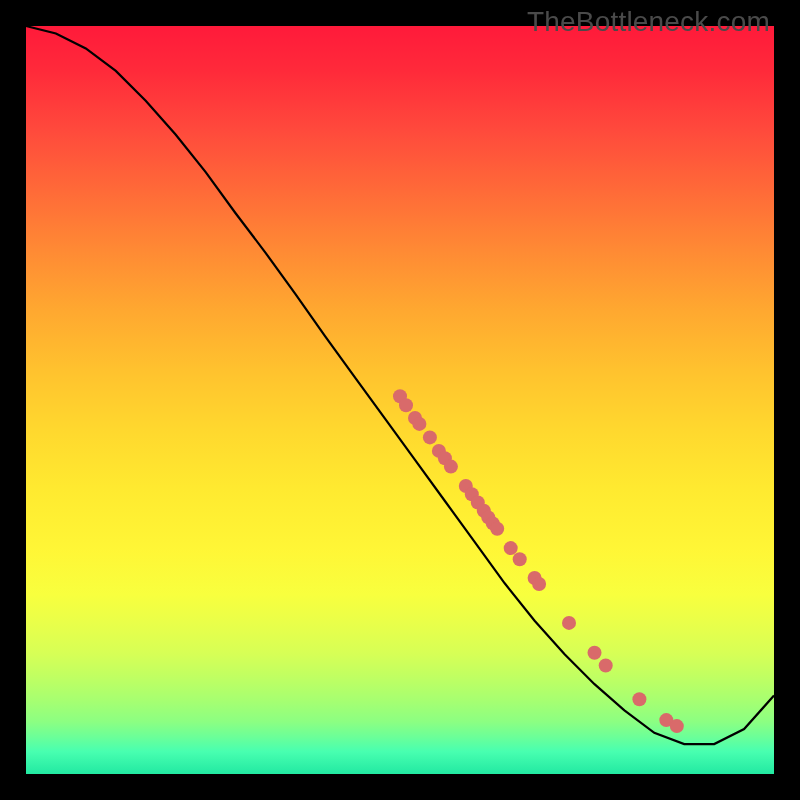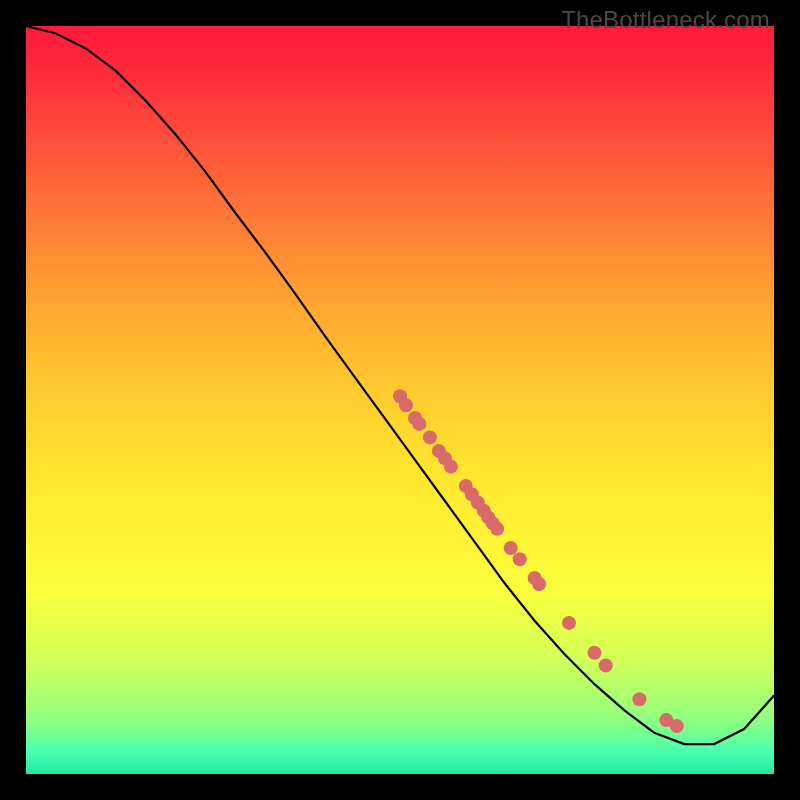--- a/index.html
+++ b/index.html
@@ -41,21 +41,21 @@
       #8cff82 93%,
       #6cff98 95%,
       #48ffb0 97%,
       #22e9a2 100%);
   }
   .watermark {
     position: absolute;
     top: 6px;
     right: 30px;
     color: #4a4a4a;
-    font-size: 24px;
+    font-size: 28px;
     font-weight: 500;
     letter-spacing: 0.2px;
   }
   svg.curve {
     position: absolute;
     left: 26px;
     top: 26px;
     width: 748px;
     height: 748px;
     overflow: visible;

